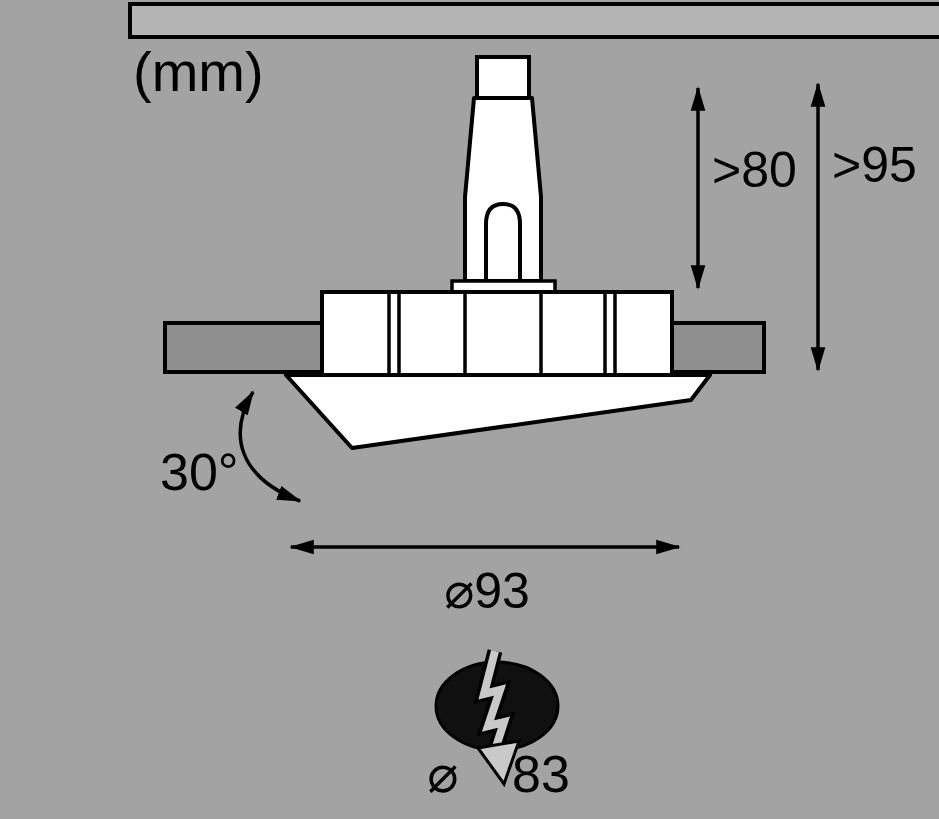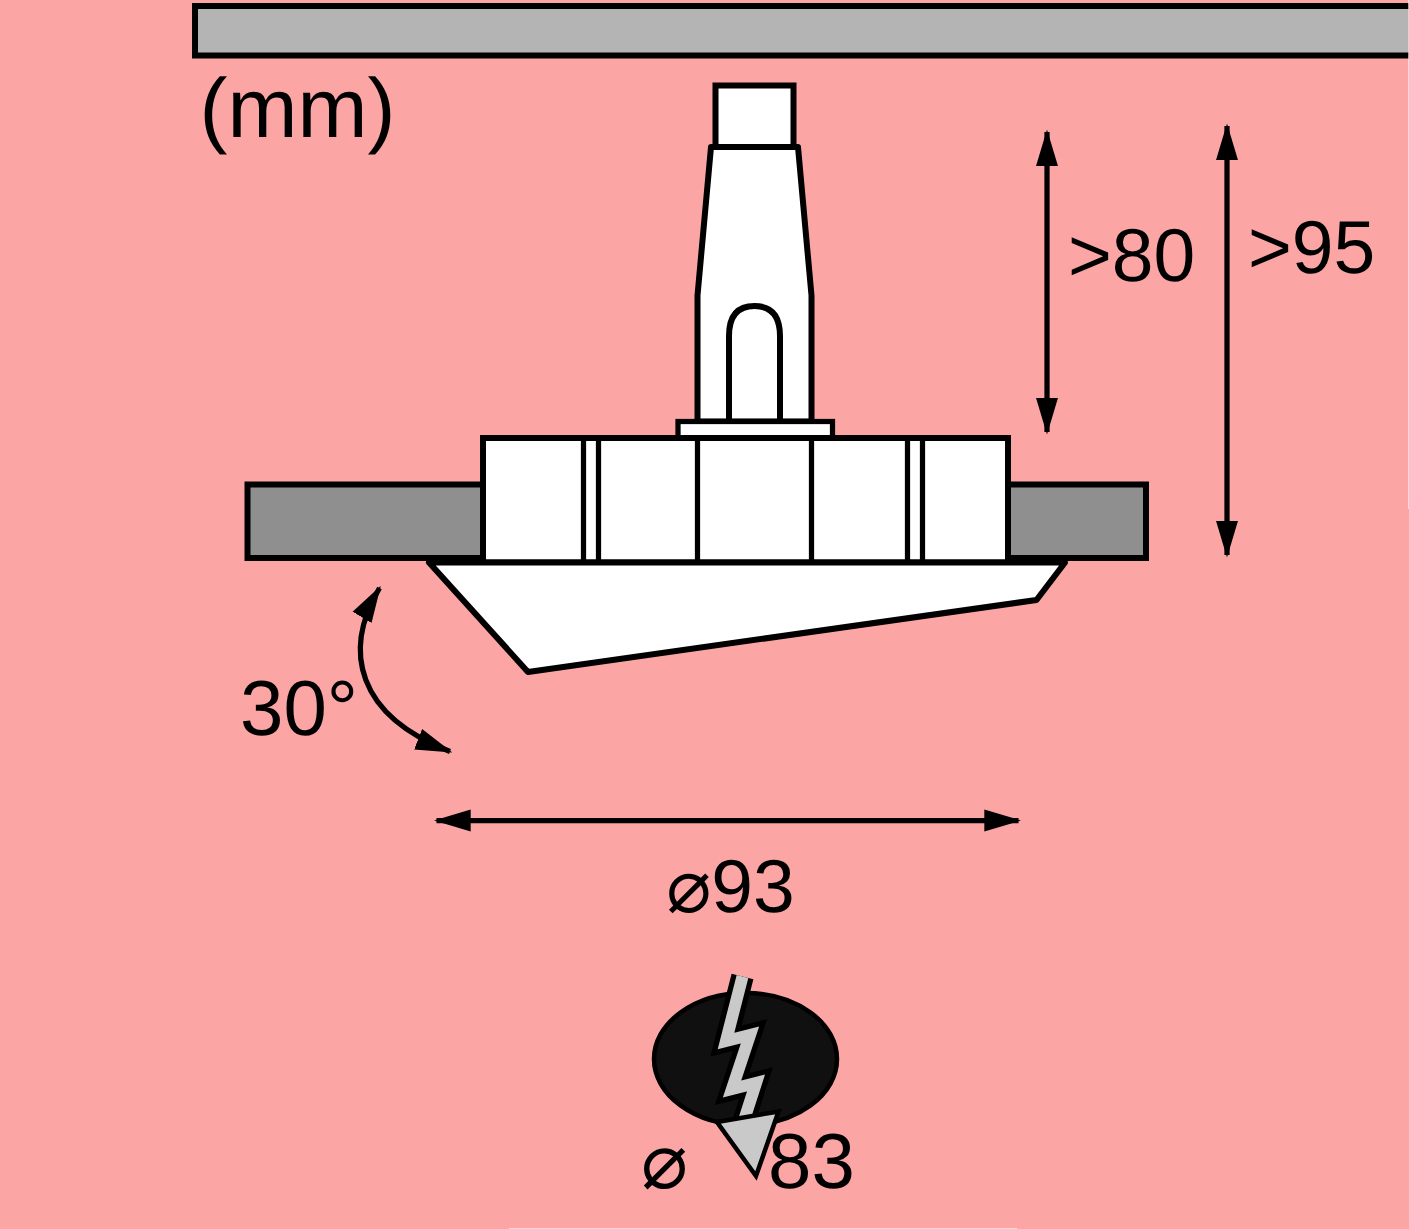--- a/index.html
+++ b/index.html
@@ -1,19 +1,19 @@
 <!DOCTYPE html>
 <html><head>
 <meta charset="utf-8">
 <style>
   html,body{margin:0;padding:0;background:#ffffff;}
   .stage{
     position:relative;
     width:939px;height:819px;
-    background:#fca5a5;
+    background:#a3a3a3;
     overflow:hidden;
   }
   .stage svg{position:absolute;left:0;top:0;}
   .lbl{
     font-family:"Liberation Sans","DejaVu Sans",sans-serif;
     fill:#000000;
   }
 </style>
 </head>
 <body>

